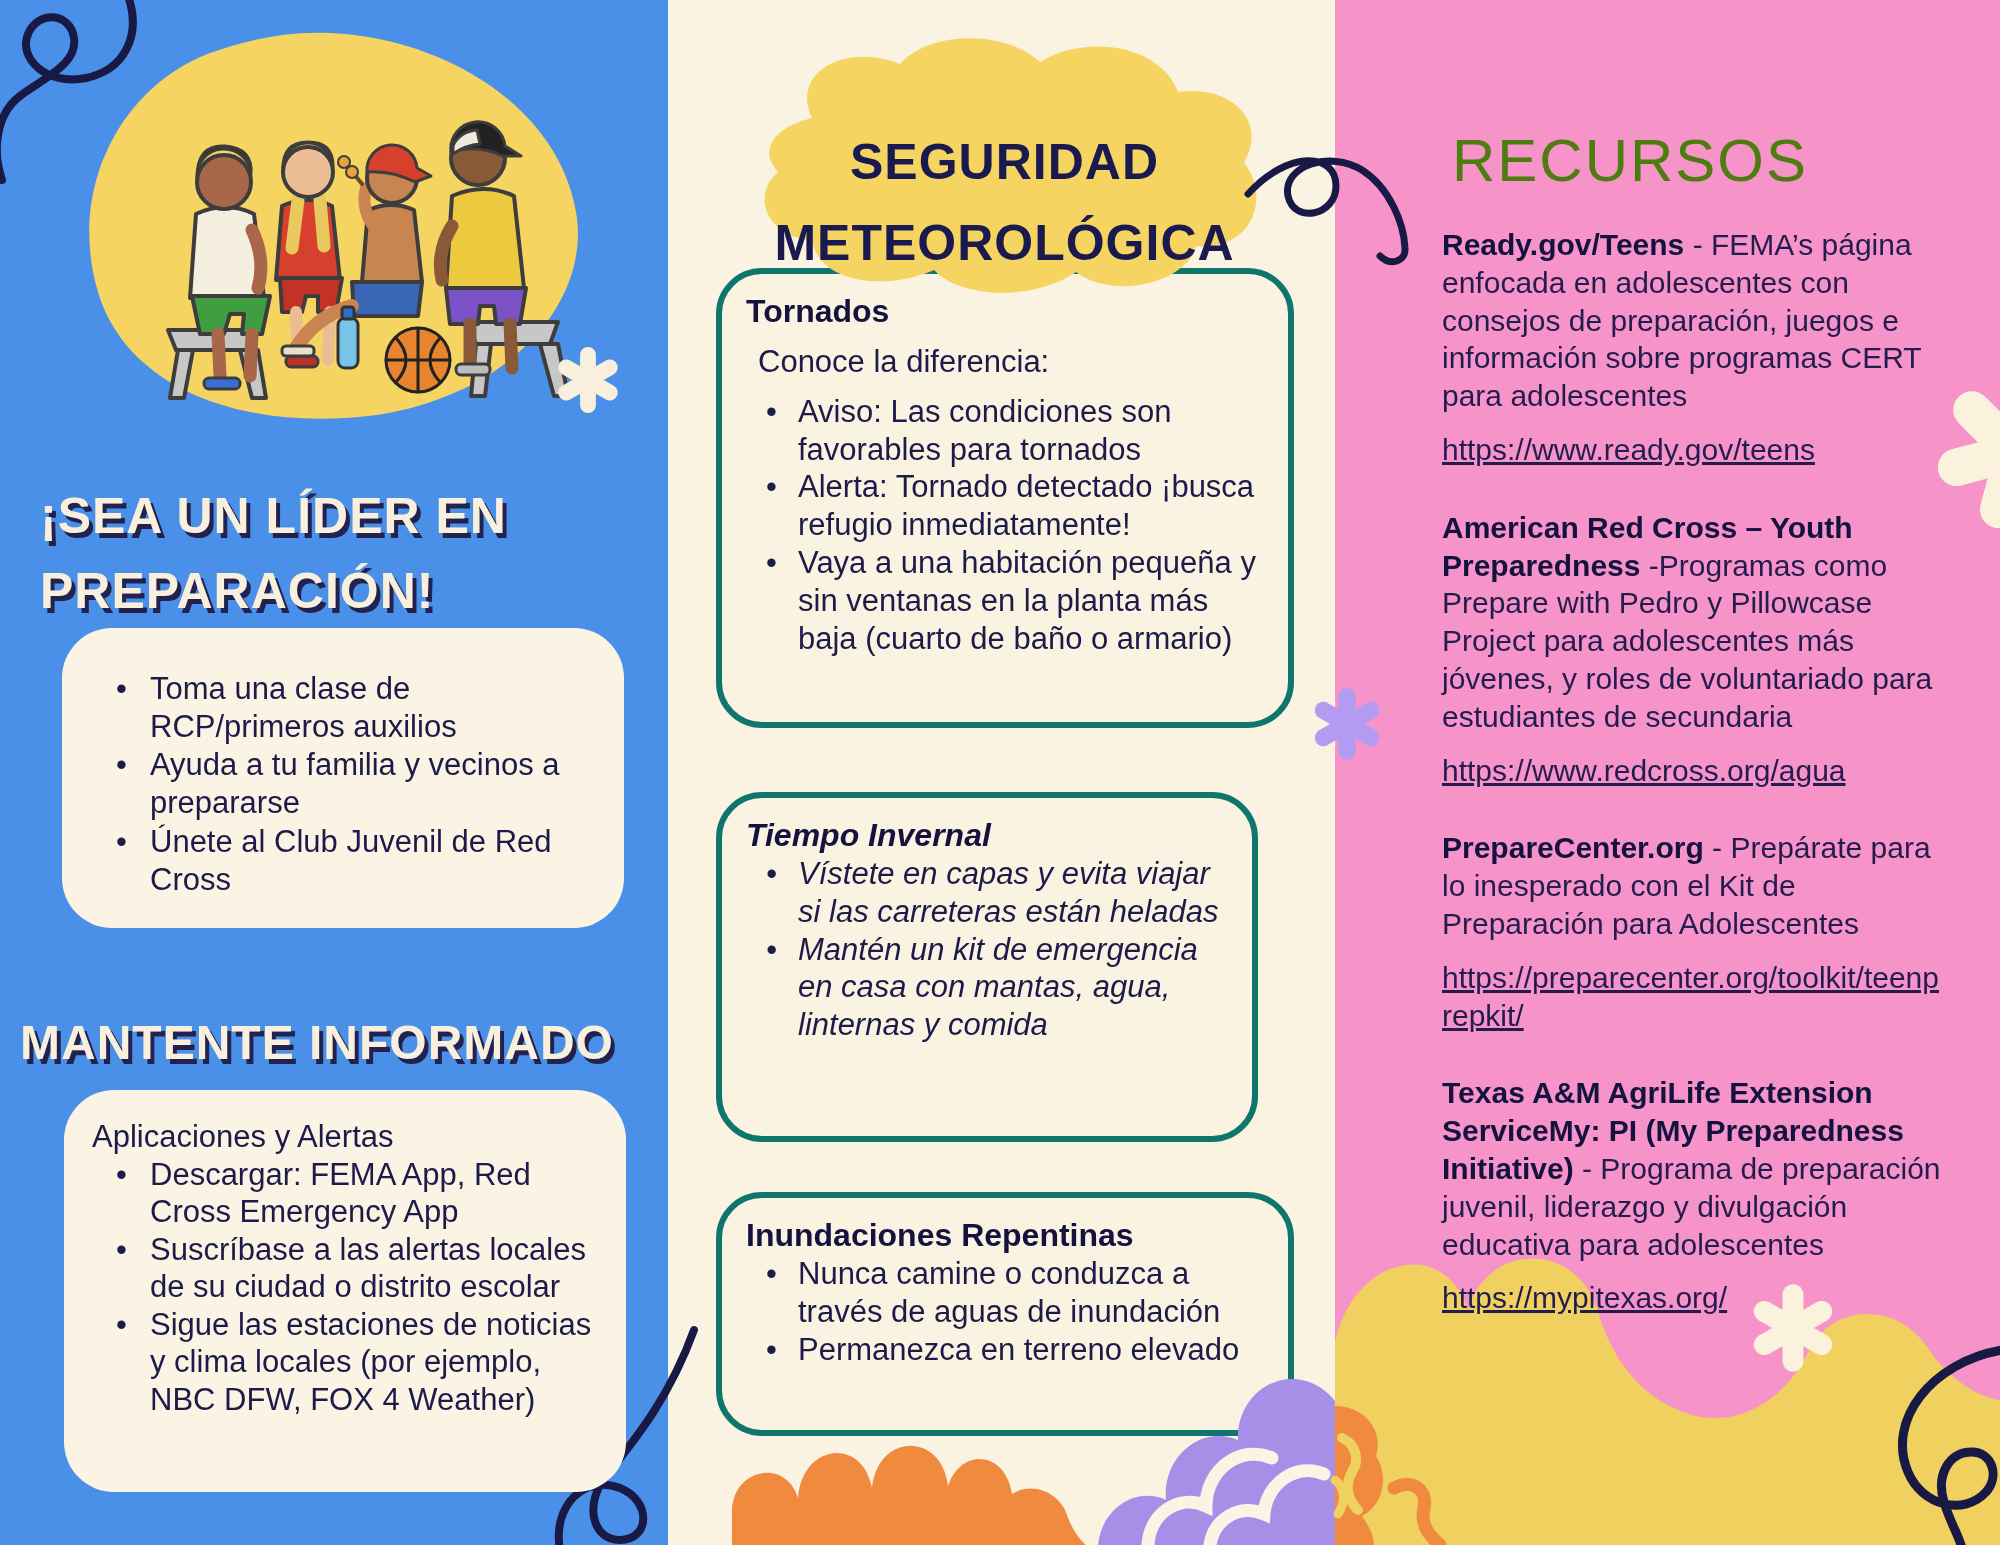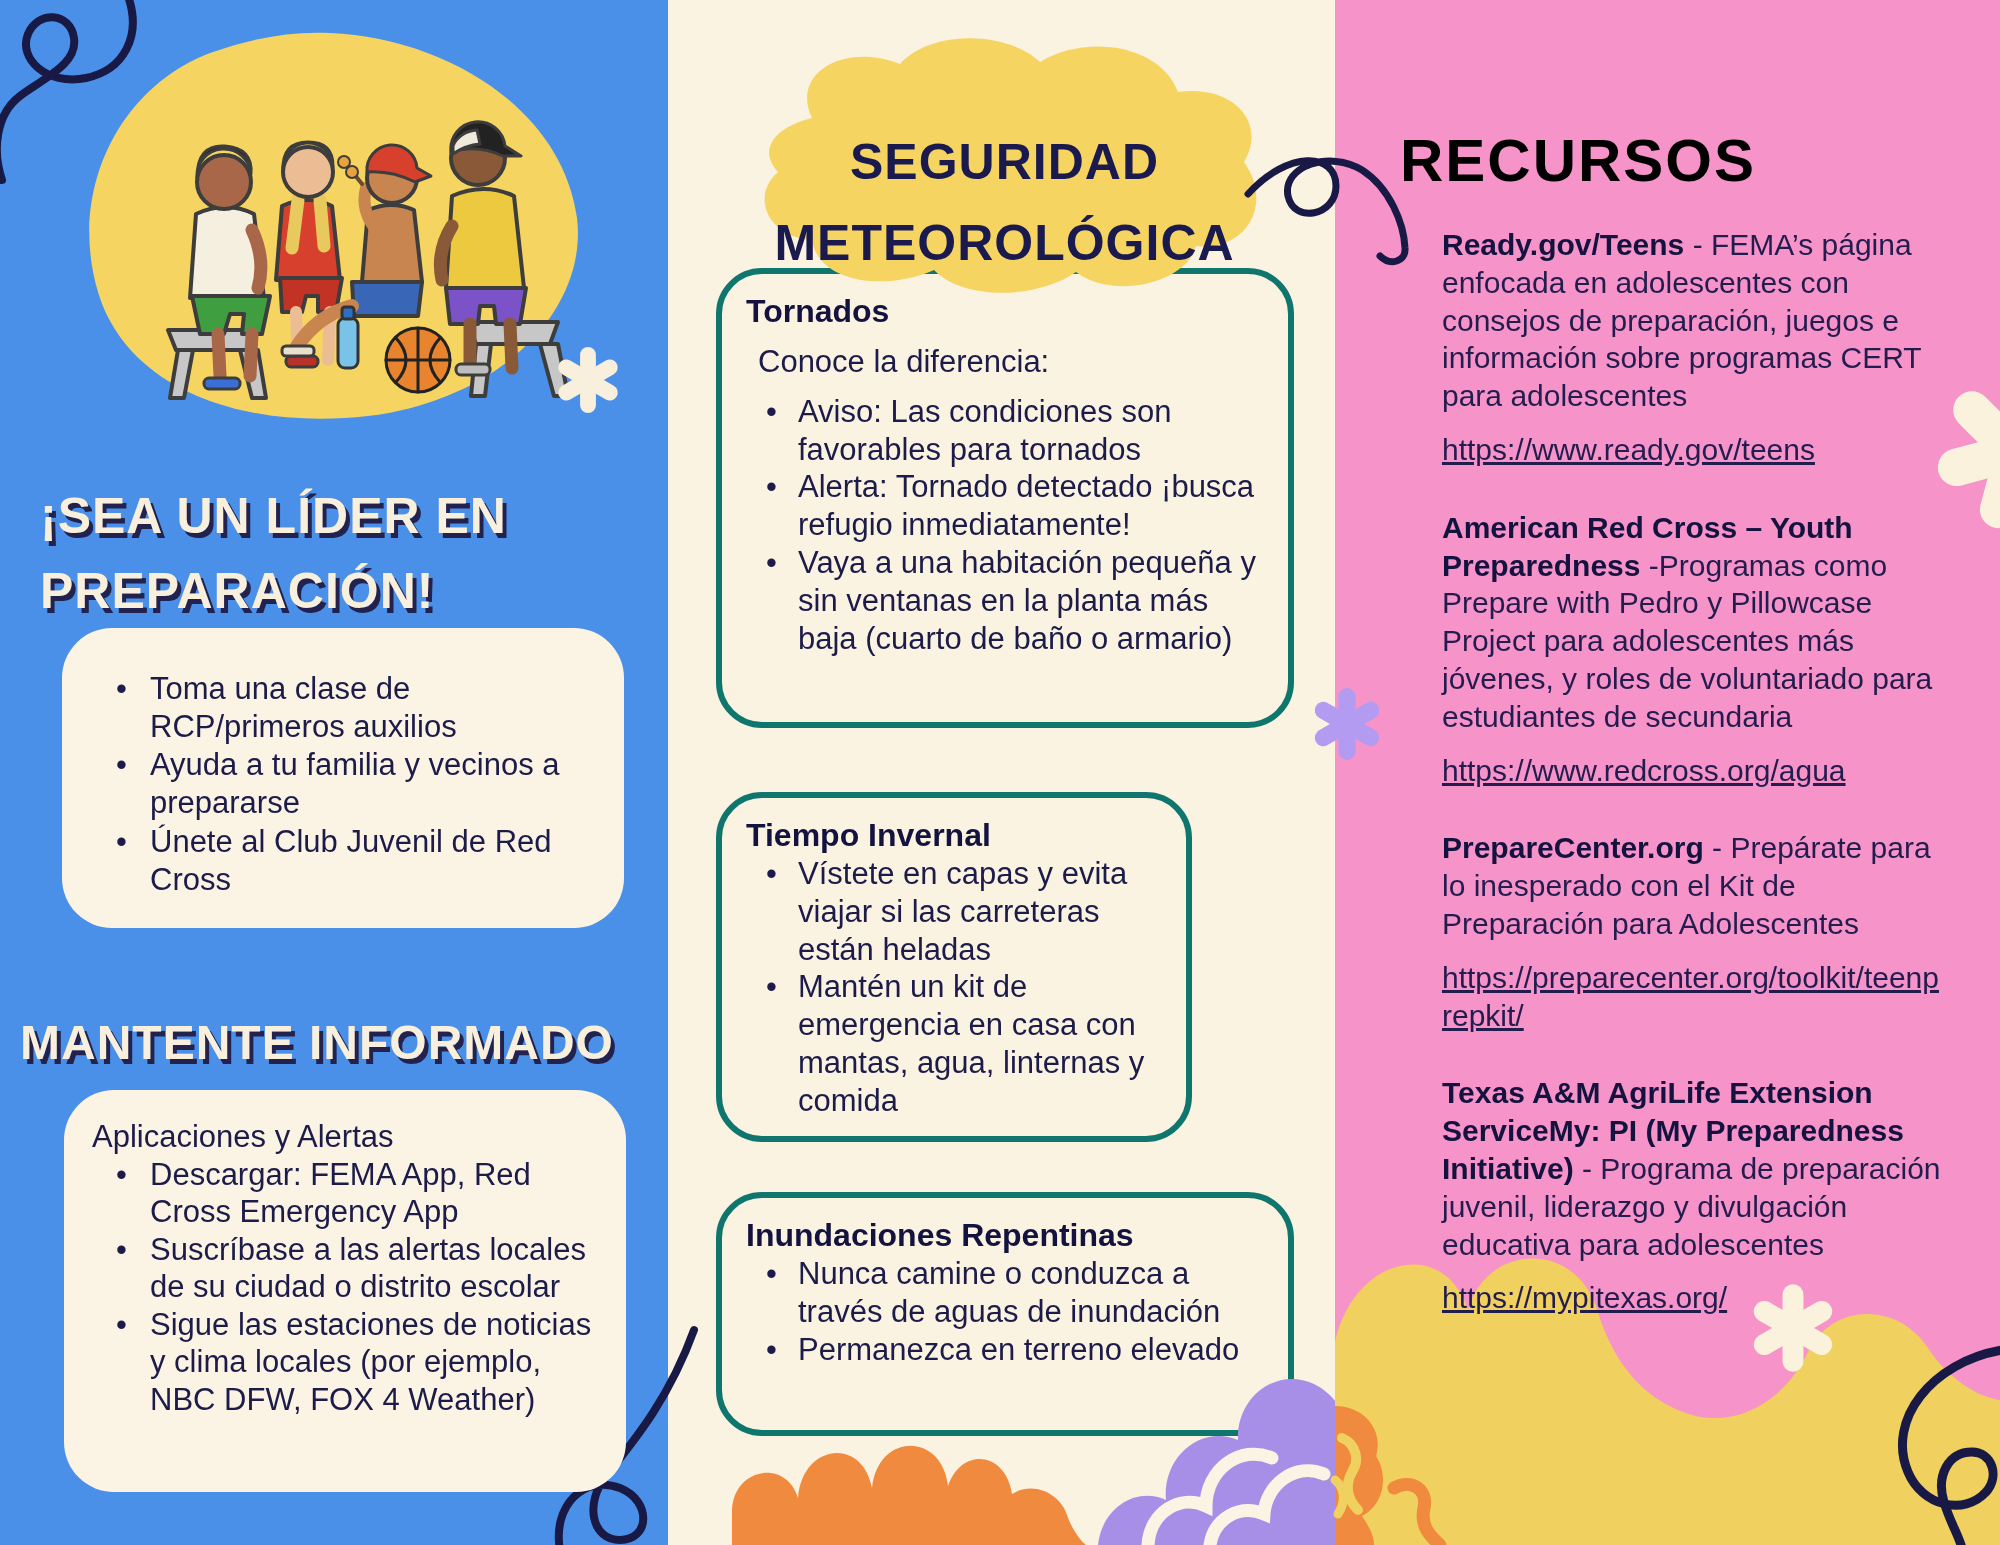--- a/index.html
+++ b/index.html
@@ -12,39 +12,39 @@
   .decor{position:absolute;left:0;top:0;width:2000px;height:1545px;z-index:1;}
   .content{position:absolute;z-index:2;}
 
   
   .display{font-weight:bold;color:#F8EFDC;white-space:pre-line;
            text-shadow:4px 5px 0 #23224F;}
   .left-title{left:40px;top:445px;width:590px;font-size:50px;line-height:1.5;letter-spacing:1px;}
   .left-subtitle{left:20px;top:975px;width:630px;font-size:48px;letter-spacing:1px;}
   .mid-title{left:772px;top:88px;width:465px;font-weight:bold;color:#1B1A4E;
              text-align:center;font-size:50px;line-height:1.62;white-space:pre-line;letter-spacing:1px;}
-  .right-title{left:1400px;top:86px;width:460px;font-weight:bold;color:#000000;
-               text-align:left;font-size:60px;letter-spacing:2px;}
+  .right-title{left:1400px;top:86px;width:460px;font-weight:normal;color:#4d7c0f;
+               text-align:center;font-size:60px;letter-spacing:2px;}
 
   
   .box{background:#FBF4E4;border-radius:50px;color:#1C1B49;box-sizing:border-box;}
   #box1{left:62px;top:628px;width:562px;height:300px;padding:42px 56px 16px 30px;
         font-size:31px;line-height:1.23;}
   #box2{left:64px;top:1090px;width:562px;height:402px;padding:28px 30px 0 28px;
         font-size:31px;line-height:1.21;}
   .box-heading{margin:0;}
   ul.blist{margin:0;padding:0;list-style:none;}
   .blist li{position:relative;padding-left:58px;}
   .blist li::before{content:"•";position:absolute;left:24px;top:0;}
 
   
   .card{position:absolute;border:6px solid #0f766e;border-radius:46px;color:#1C1B49;
         box-sizing:border-box;font-size:31px;line-height:1.22;padding:18px 24px;background:transparent;}
   #card1{left:716px;top:268px;width:578px;height:460px;}
-  #card2{left:716px;top:792px;width:476px;height:350px;}
+  #card2{left:716px;top:792px;width:542px;height:350px;font-style:italic;}
   #card3{left:716px;top:1192px;width:578px;height:244px;}
   .card h3{margin:0;font-size:32px;color:#14133F;}
   .card p{margin:12px;}
   .card .blist li{padding-left:52px;}
   .card .blist li::before{left:20px;}
 
   
   .resources{left:1442px;top:226px;width:505px;font-size:30px;line-height:1.26;color:#231C4E;}
   .resource{margin:0 0 40px 0;}
   .resource b{color:#14133F;}

